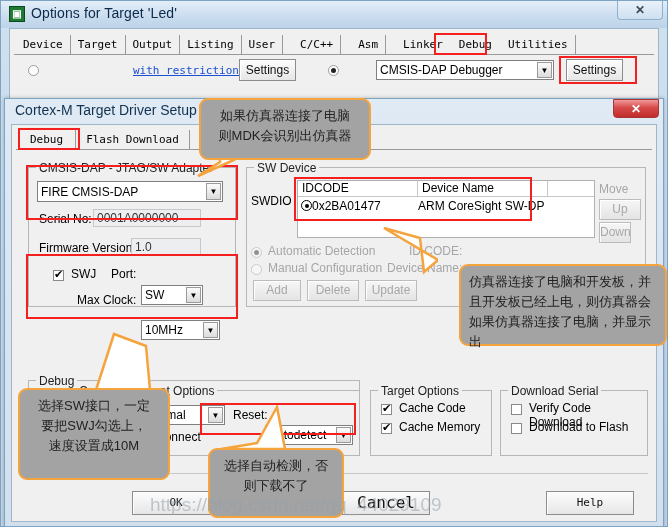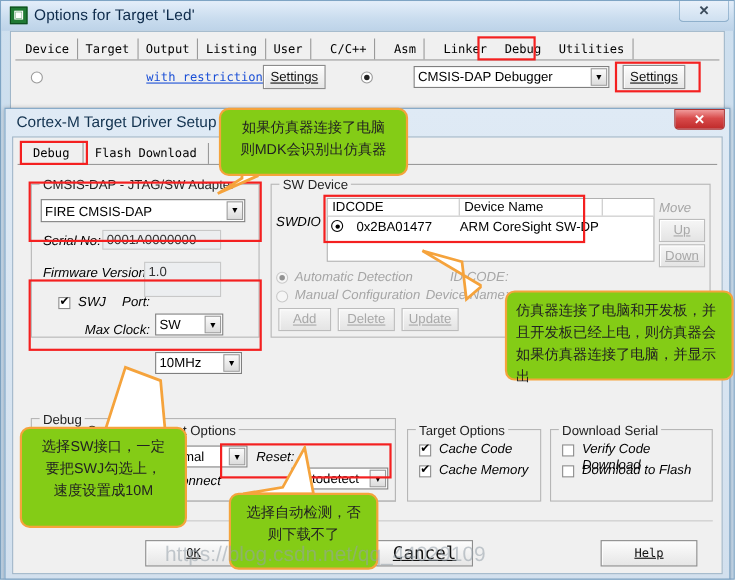--- a/index.html
+++ b/index.html
@@ -76,21 +76,20 @@
   .cb.on::after{
     content:"✔";position:absolute;left:0px;top:-3px;font-size:11px;line-height:13px;color:#000;
   }
   #sim-row{ position:absolute; left:18px; top:32px; width:630px; height:22px; }
   #sim-row .lbl{ position:absolute; font-size:12px;margin-top:44px; }
   .btn{
     background:linear-gradient(180deg,#fdfdfd,#e6e6e6);
     border:1px solid #8c8c8c; text-align:center;
     font-size:12px; color:#111;
     box-shadow:inset 1px 1px 0 #fff;
-    text-decoration:underline;
   }
   .link{ color:#1a4fd6; text-decoration:underline;
     font-family:"DejaVu Sans Mono","Liberation Mono",monospace; font-size:11px;}
   .combo{
     background:#fff;border:1px solid #7f7f7f; position:relative;
     font-size:12px; padding:1px 18px 1px 3px; overflow:hidden; white-space:nowrap;
   }
   .combo .arw{
     position:absolute;right:1px;top:1px;bottom:1px;width:15px;
     background:linear-gradient(180deg,#fbfbfb,#dcdcdc);border:1px solid #9a9a9a;
@@ -127,43 +126,43 @@
     position:absolute; border:1px solid #b6b6b6;
   }
   .group > .gl{
     position:absolute; top:-7px; left:7px; background:#f0f0f0; padding:0 3px;
     font-size:12px; color:#222;
   }
   .fld{
     background:#eceef0; border:1px solid #c8c8c8; color:#333;
     font-size:12px; padding:1px 3px; position:absolute; white-space:nowrap; overflow:hidden;
   }
-  .stat{ position:absolute; font-size:12px;font-style:italic; }
+  .stat{ position:absolute; font-size:12px; }
   .stat.dis{ color:#a6a6a6; }
   .btn.dis{ color:#a8a8a8; background:linear-gradient(180deg,#f6f6f6,#e4e4e4); border-color:#bcbcbc;}
 
   
   #swtable{ position:absolute; background:#fff; border:1px solid #b0b0b0;}
   #swtable .hdr{ display:flex; height:16px; border-bottom:1px solid #c6c6c6; background:#fff;}
   #swtable .hdr div{ font-size:12px; padding-left:4px; border-right:1px solid #c6c6c6; line-height:15px;}
   #swtable .row{ display:flex; height:17px; align-items:center; }
-  #swtable .row .c1{ width:120px; padding-left:3px; font-size:12px; display:flex; align-items:center; gap:12px;}
+  #swtable .row .c1{ width:120px; padding-left:3px; font-size:12px; display:flex; align-items:center; gap:0;}
   #swtable .row .c2{ font-size:12px; }
   .bullseye{
     width:11px;height:11px;border-radius:50%;border:1.5px solid #000;
     display:inline-block;position:relative;flex:none;
   }
   .bullseye::after{content:"";position:absolute;left:2.5px;top:2.5px;width:4px;height:4px;border-radius:50%;background:#000;}
 
   
   #btnrow{ position:absolute; left:0; right:0; bottom:6px; height:24px;}
 
   
   .callout{
-    position:absolute; background:#84cc16; border:2px solid #f5a33c; border-radius:9px;
+    position:absolute; background:#a3a3a3; border:2px solid #f5a33c; border-radius:9px;
     z-index:60; color:#222; line-height:1.55;
     font-family:"Liberation Sans","DejaVu Sans",sans-serif;
     text-align:center; padding:6px 8px; font-size:13px;
   }
   .tail{ position:absolute; z-index:59; }
   .tail svg{ display:block; }
 
   #watermark{
     position:absolute; left:150px; top:494px; z-index:70;
     font-size:19px; color:rgba(150,160,170,.55);
@@ -239,21 +238,21 @@
 
     <div class="group" style="left:16px;top:42px;width:208px;height:140px;">
       <span class="gl">CMSIS-DAP - JTAG/SW Adapter</span>
       <div class="combo" style="left:8px;top:13px;width:186px;height:21px;line-height:18px;">
         <span>FIRE CMSIS-DAP</span>
         <span class="arw">▼</span>
       </div>
       <span class="stat" style="left:10px;top:44px;">Serial No:</span>
       <div class="fld" style="left:64px;top:41px;width:108px;height:18px;">0001A0000000</div>
       <span class="stat" style="left:10px;top:73px;">Firmware Version:</span>
-      <div class="fld" style="left:102px;top:70px;width:70px;height:32px;">1.0</div>
+      <div class="fld" style="left:102px;top:70px;width:70px;height:18px;">1.0</div>
 
       <span class="cb on" style="position:absolute;left:24px;top:102px;"></span>
       <span class="stat" style="left:42px;top:99px;">SWJ</span>
       <span class="stat" style="left:82px;top:99px;">Port:</span>
       <div class="combo" style="left:112px;top:96px;width:62px;height:20px;line-height:17px;">
         <span>SW</span>
         <span class="arw">▼</span>
       </div>
       <span class="stat" style="left:48px;top:125px;">Max Clock:</span>
       <div class="combo" style="left:112px;top:111px;width:79px;height:20px;line-height:17px;">
@@ -278,21 +277,21 @@
           <div class="c1">
             <span class="bullseye"></span>
             <span>0x2BA01477</span>
           </div>
           <div class="c2">ARM CoreSight SW-DP</div>
         </div>
       </div>
 
       <span class="stat dis" style="left:352px;top:14px;">Move</span>
       <div class="btn dis" style="position:absolute;left:352px;top:31px;width:42px;height:21px;line-height:19px;">Up</div>
-      <div class="btn dis" style="position:absolute;left:352px;top:54px;width:42px;height:21px;line-height:19px;">Down</div>
+      <div class="btn dis" style="position:absolute;left:352px;top:54px;width:32px;height:21px;line-height:19px;">Down</div>
 
       <span class="radio on" style="position:absolute;left:4px;top:79px;opacity:.45;"></span>
       <span class="stat dis" style="left:21px;top:76px;">Automatic Detection</span>
       <span class="radio" style="position:absolute;left:4px;top:96px;opacity:.45;"></span>
       <span class="stat dis" style="left:21px;top:93px;">Manual Configuration</span>
       <span class="stat dis" style="left:162px;top:76px;">ID CODE:</span>
       <span class="stat dis" style="left:140px;top:93px;">Device Name:</span>
 
       <div class="btn dis" style="position:absolute;left:6px;top:112px;width:48px;height:21px;line-height:19px;">Add</div>
       <div class="btn dis" style="position:absolute;left:60px;top:112px;width:52px;height:21px;line-height:19px;">Delete</div>

